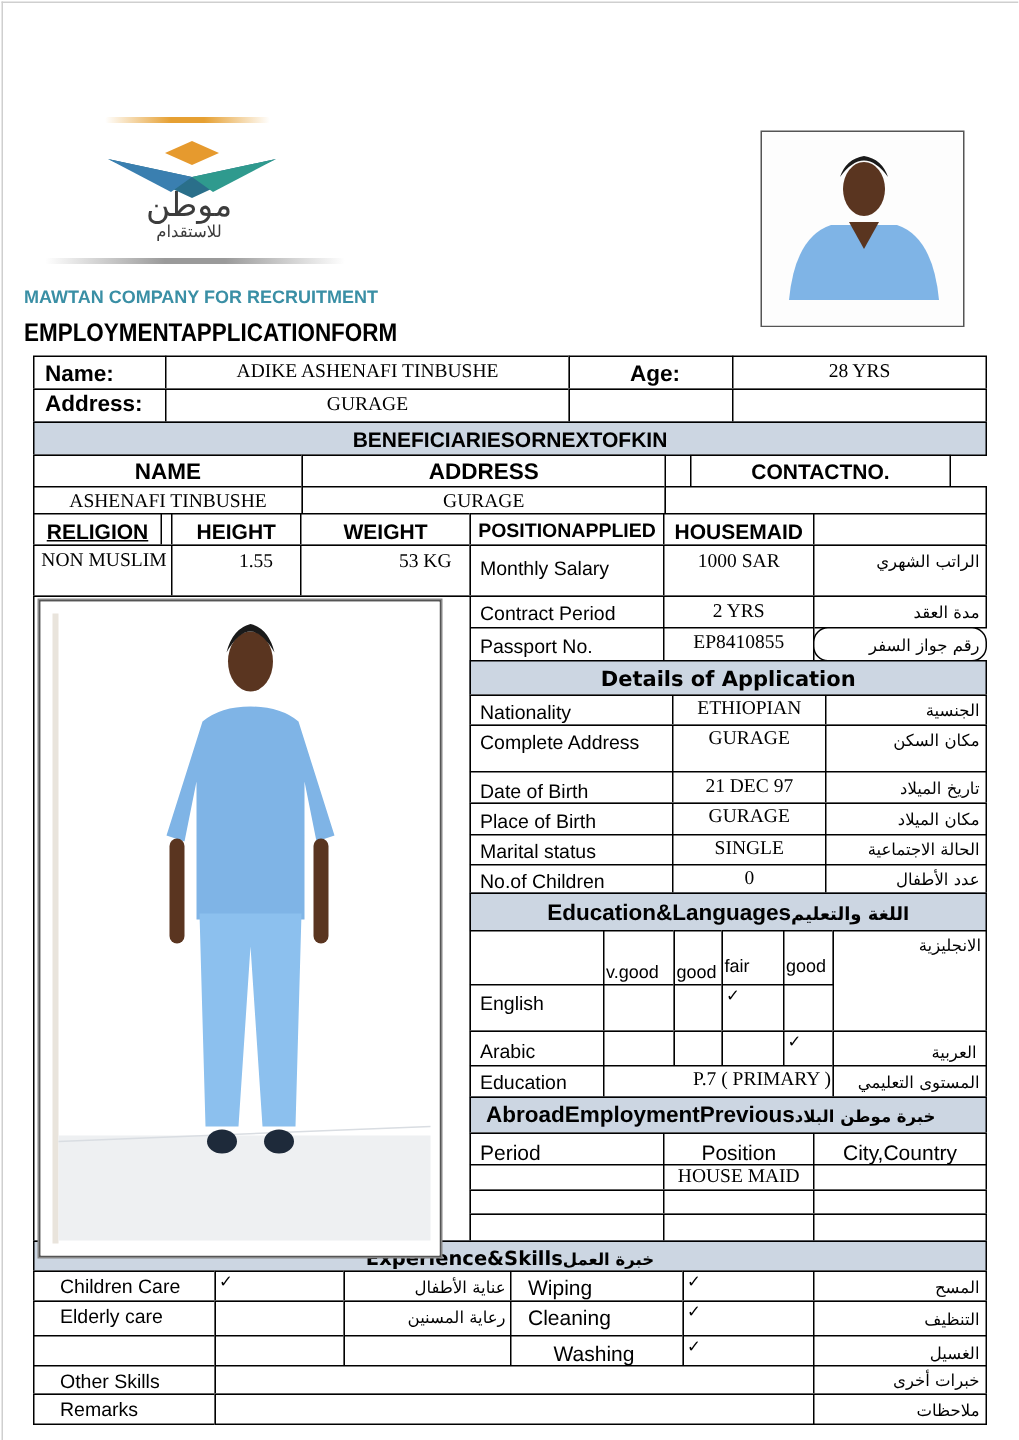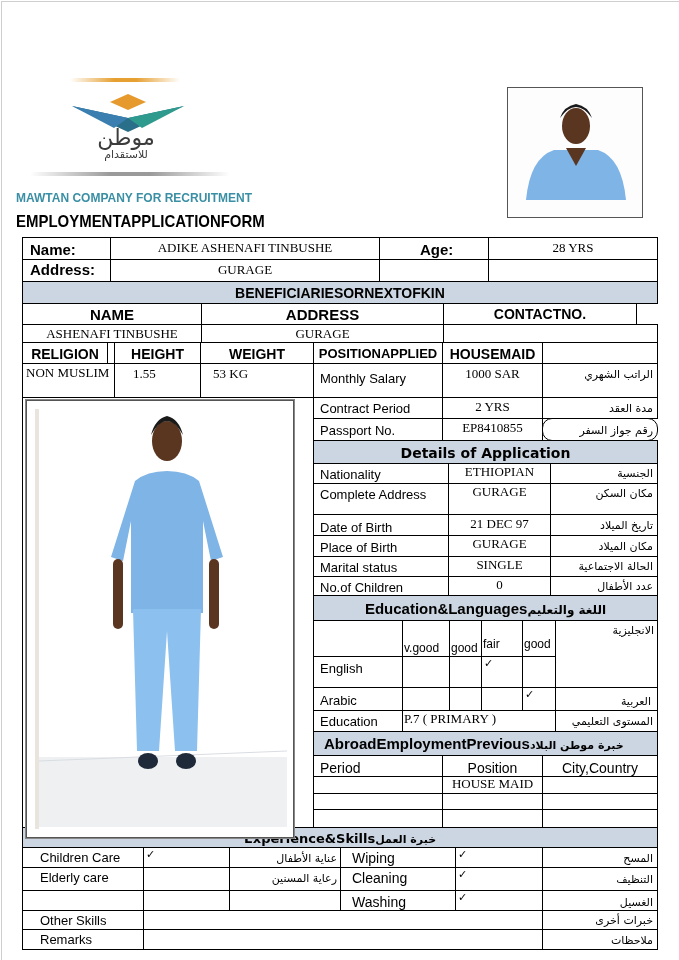--- a/index.html
+++ b/index.html
@@ -3,21 +3,21 @@
 <meta charset="utf-8">
 <style>
   * { box-sizing: border-box; margin: 0; padding: 0; }
   html, body { width: 679px; height: 960px; background: #ffffff; overflow: hidden; }
   body { position: relative; font-family: "Liberation Sans", sans-serif; color: #000; }
   .page-frame { position: absolute; left: 1px; top: 1px; width: 678px; height: 960px; border-left: 1px solid #cfcfcf; border-top: 1px solid #cfcfcf; }
   .abs { position: absolute; }
   .cell { position: absolute; border: 1px solid #000; background: #fff; overflow: hidden; }
   .lbl-bold { font-family: "Liberation Sans", sans-serif; font-weight: bold; font-size: 15px; }
   .lbl-cond { font-family: "Liberation Sans", sans-serif; font-size: 13px; }
-  .val { font-family: "Liberation Serif", serif; font-size: 13px; }
+  .val { font-family: "Liberation Serif", serif; font-size: 13px; text-align: right; }
   .ar { font-family: "DejaVu Sans", sans-serif; font-size: 11px; direction: rtl; text-align: right; }
   .band { position: absolute; background: #ccd6e2; border: 1px solid #000; font-weight: bold; text-align: center; }
   .center { text-align: center; }
   .check { font-family: "DejaVu Sans", sans-serif; font-size: 11px; }
 
   
   .logo-bar-top { position:absolute; left:70px; top:78px; width:110px; height:4px; border-radius:2px;
     background: linear-gradient(90deg, rgba(230,160,50,0), #e6a032 40%, #e6a032 60%, rgba(230,160,50,0)); }
   .logo-bar-bot { position:absolute; left:30px; top:172px; width:200px; height:4px; border-radius:2px;
     background: linear-gradient(90deg, rgba(150,150,150,0), #9a9a9a 40%, #9a9a9a 60%, rgba(150,150,150,0)); }
@@ -83,34 +83,34 @@
 
 <div class="band" style="left:22px;top:281px;width:636px;height:23px;font-size:14px;line-height:22px;">
   <span>BENEFICIARIESORNEXTOFKIN</span>
 </div>
 <div class="cell center lbl-bold" style="left:22px;top:303px;width:180px;height:22px;line-height:21px;">
   <span>NAME</span>
 </div>
 <div class="cell center lbl-bold" style="left:201px;top:303px;width:243px;height:22px;line-height:21px;">
   <span>ADDRESS</span>
 </div>
-<div class="cell center lbl-bold" style="left:443px;top:303px;width:194px;height:22px;line-height:21px;font-size:14px;">
+<div class="cell center lbl-bold" style="left:460px;top:303px;width:174px;height:22px;line-height:21px;font-size:14px;">
   <span>CONTACTNO.</span>
 </div>
 <div class="cell center val" style="left:22px;top:324px;width:180px;height:19px;line-height:17px;">
   <span>ASHENAFI TINBUSHE</span>
 </div>
 <div class="cell center val" style="left:201px;top:324px;width:243px;height:19px;line-height:17px;">
   <span>GURAGE</span>
 </div>
 <div class="cell center val" style="left:443px;top:324px;width:215px;height:19px;">
   <span></span>
 </div>
 
-<div class="cell center lbl-bold" style="left:22px;top:342px;width:86px;height:22px;line-height:22px;font-size:14px;">
+<div class="cell center lbl-bold" style="left:22px;top:342px;width:86px;height:22px;line-height:22px;font-size:14px;text-decoration:underline;">
   <span>RELIGION</span>
 </div>
 <div class="cell center lbl-bold" style="left:114px;top:342px;width:87px;height:22px;line-height:22px;font-size:14px;">
   <span>HEIGHT</span>
 </div>
 <div class="cell center lbl-bold" style="left:200px;top:342px;width:114px;height:22px;line-height:22px;font-size:14px;">
   <span>WEIGHT</span>
 </div>
 <div class="cell center lbl-bold" style="left:313px;top:342px;width:130px;height:22px;line-height:22px;font-size:13px;">
   <span>POSITIONAPPLIED</span>
@@ -281,21 +281,21 @@
   <div class="cell lbl-cond" style="left:22px;top:867px;width:122px;height:24px;padding:2px 17px;font-size:13px;"><span>Elderly care</span></div>
   <div class="cell check" style="left:143px;top:867px;width:87px;height:24px;padding:0 2px;"><span></span></div>
   <div class="cell ar" style="left:229px;top:867px;width:112px;height:24px;padding:4px 3px;"><span>رعاية المسنين</span></div>
   <div class="cell lbl-cond" style="left:340px;top:867px;width:116px;height:24px;padding:2px 11px;font-size:14px;"><span>Cleaning</span></div>
   <div class="cell check" style="left:455px;top:867px;width:88px;height:24px;padding:0 2px;"><span>✓</span></div>
   <div class="cell ar" style="left:542px;top:867px;width:116px;height:24px;padding:5px 4px;"><span>التنظيف</span></div>
 
   <div class="cell lbl-cond" style="left:22px;top:890px;width:122px;height:21px;"><span></span></div>
   <div class="cell check" style="left:143px;top:890px;width:87px;height:21px;"><span></span></div>
   <div class="cell ar" style="left:229px;top:890px;width:112px;height:21px;"><span></span></div>
-  <div class="cell lbl-cond" style="left:340px;top:890px;width:116px;height:21px;padding:3px 11px;font-size:14px;"><span>Washing</span></div>
+  <div class="cell lbl-cond" style="left:340px;top:890px;width:116px;height:21px;padding:3px 28px;font-size:14px;"><span>Washing</span></div>
   <div class="cell check" style="left:455px;top:890px;width:88px;height:21px;padding:0 2px;"><span>✓</span></div>
   <div class="cell ar" style="left:542px;top:890px;width:116px;height:21px;padding:5px 4px;"><span>الغسيل</span></div>
 
   <div class="cell lbl-cond" style="left:22px;top:910px;width:122px;height:20px;padding:2px 17px;font-size:13px;"><span>Other Skills</span></div>
   <div class="cell val" style="left:143px;top:910px;width:400px;height:20px;"><span></span></div>
   <div class="cell ar" style="left:542px;top:910px;width:116px;height:20px;padding:3px 4px;"><span>خبرات أخرى</span></div>
 
   <div class="cell lbl-cond" style="left:22px;top:929px;width:122px;height:21px;padding:2px 17px;font-size:13px;"><span>Remarks</span></div>
   <div class="cell val" style="left:143px;top:929px;width:400px;height:21px;"><span></span></div>
   <div class="cell ar" style="left:542px;top:929px;width:116px;height:21px;padding:4px 4px;"><span>ملاحظات</span></div>

